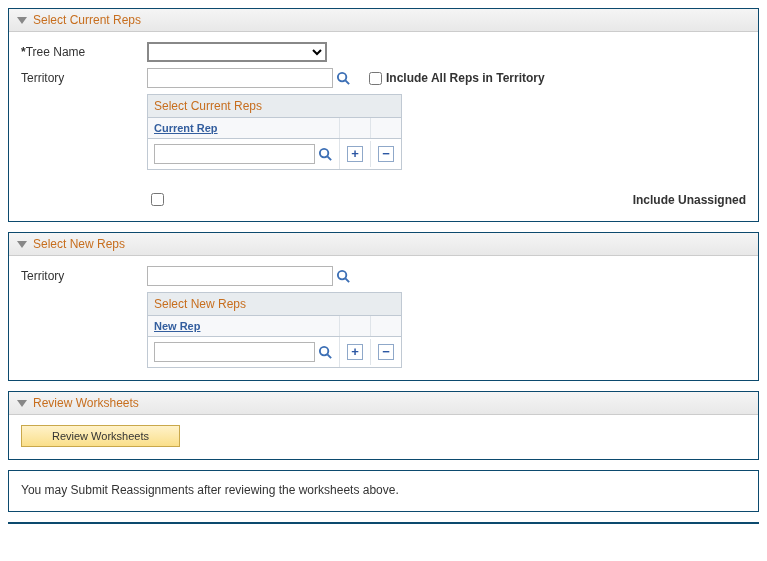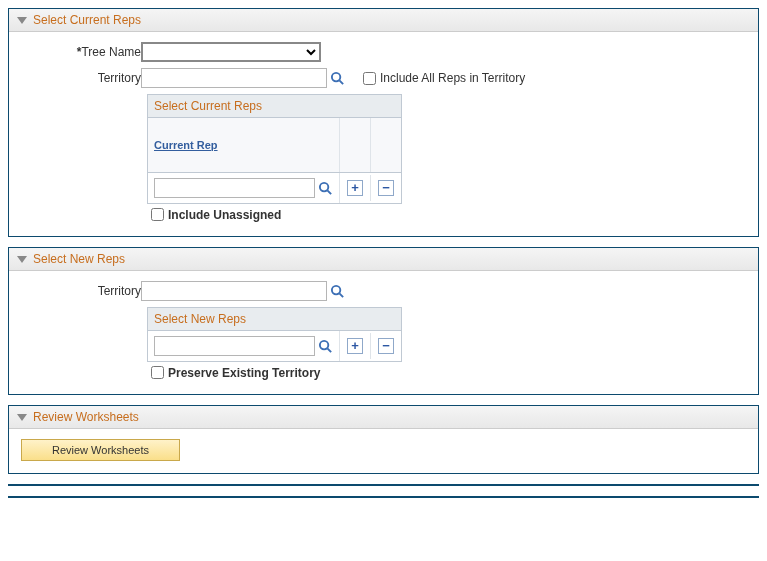--- a/index.html
+++ b/index.html
@@ -41,21 +41,22 @@
   .section-body {
     padding: 10px 12px 12px 12px;
   }
   .form-row {
     display: flex;
     align-items: center;
     margin-bottom: 6px;
   }
   .form-label {
     width: 120px;
-    text-align: right;
+    text-align: left;
+    padding-right: 6px;
     font-size: 12px;
     color: #333;
   }
   .form-label .req {
     font-weight: bold;
   }
   select.tree-select {
     width: 180px;
     height: 20px;
     border: 2px solid #888;
@@ -91,21 +92,21 @@
   }
   .checkbox-wrap {
     display: inline-flex;
     align-items: center;
     margin-left: 14px;
   }
   .checkbox-wrap input {
     margin-right: 4px;
   }
   .checkbox-wrap span {
-    font-weight: normal;
+    font-weight: bold;
     font-size: 12px;
   }
   .grid {
     margin-left: 126px;
     border: 1px solid #c0c9d3;
     width: 253px;
     background: #fff;
   }
   .grid-title-row {
     background: #e8ecef;
@@ -115,21 +116,21 @@
   .grid-title {
     color: #c76e1e;
     font-size: 12px;
   }
   .grid-header-row {
     background: #f7f8fa;
     border-bottom: 1px solid #c0c9d3;
     display: flex;
   }
   .grid-header-cell {
-    padding: 21px 6px;
+    padding: 4px 6px;
     font-size: 11px;
     color: #335e9e;
     font-weight: bold;
     text-decoration: underline;
     border-right: 1px solid #dfe4e9;
   }
   .grid-header-cell.main {
     flex: 1;
   }
   .grid-header-cell.btn {
@@ -169,23 +170,24 @@
     font-size: 13px;
     line-height: 12px;
     display: inline-flex;
     align-items: center;
     justify-content: center;
     cursor: pointer;
     box-sizing: border-box;
   }
   .under-grid-checkbox {
     margin-left: 126px;
-    margin-top: 1px;
-    display: flex;
-    align-items: center;
+    margin-top: 20px;
+    display: flex;
+    align-items: center;
+    justify-content: space-between;
   }
   .under-grid-checkbox input {
     margin-right: 4px;
   }
   .under-grid-checkbox span {
     font-weight: bold;
     font-size: 12px;
   }
   .review-btn {
     background: linear-gradient(to bottom, #fff2c9, #fadf8a);
@@ -282,55 +284,59 @@
             <circle cx="6.5" cy="6.5" r="4.5" fill="none" stroke="#3c6fb5" stroke-width="2"></circle>
             <line x1="10" y1="10" x2="14" y2="14" stroke="#3c6fb5" stroke-width="2"></line>
           </svg>
       </span>
     </div>
 
     <div class="grid">
       <div class="grid-title-row">
         <span class="grid-title">Select New Reps</span>
       </div>
+      <div class="grid-header-row">
+        <div class="grid-header-cell main"><span>New Rep</span></div>
+        <div class="grid-header-cell btn"></div>
+        <div class="grid-header-cell btn"></div>
+      </div>
       <div class="grid-data-row">
         <div class="grid-data-cell main">
           <input type="text" class="grid-input" value="" style="">
           <span class="lookup-icon">
             <svg viewBox="0 0 16 16">
                 <circle cx="6.5" cy="6.5" r="4.5" fill="none" stroke="#3c6fb5" stroke-width="2"></circle>
                 <line x1="10" y1="10" x2="14" y2="14" stroke="#3c6fb5" stroke-width="2"></line>
               </svg>
           </span>
         </div>
         <div class="grid-data-cell btn">
           <span class="plus-btn">+</span>
         </div>
         <div class="grid-data-cell btn">
           <span class="minus-btn">−</span>
         </div>
       </div>
     </div>
 
-    <div class="under-grid-checkbox">
-      <input type="checkbox" style="">
-      <span>Preserve Existing Territory</span>
-    </div>
 
   </div>
 </div>
 
 <div class="section">
   <div class="section-header">
     <span class="twisty twisty-down"></span>
     <span class="section-title">Review Worksheets</span>
   </div>
   <div class="section-body">
     <button class="review-btn">Review Worksheets</button>
   </div>
 </div>
 
 <div class="section">
+  <div class="section-body">
+    <div class="info-text">You may Submit Reassignments after reviewing the worksheets above.</div>
+  </div>
 </div>
 
 <div class="section">
   
 </div>
 
 </body></html>

